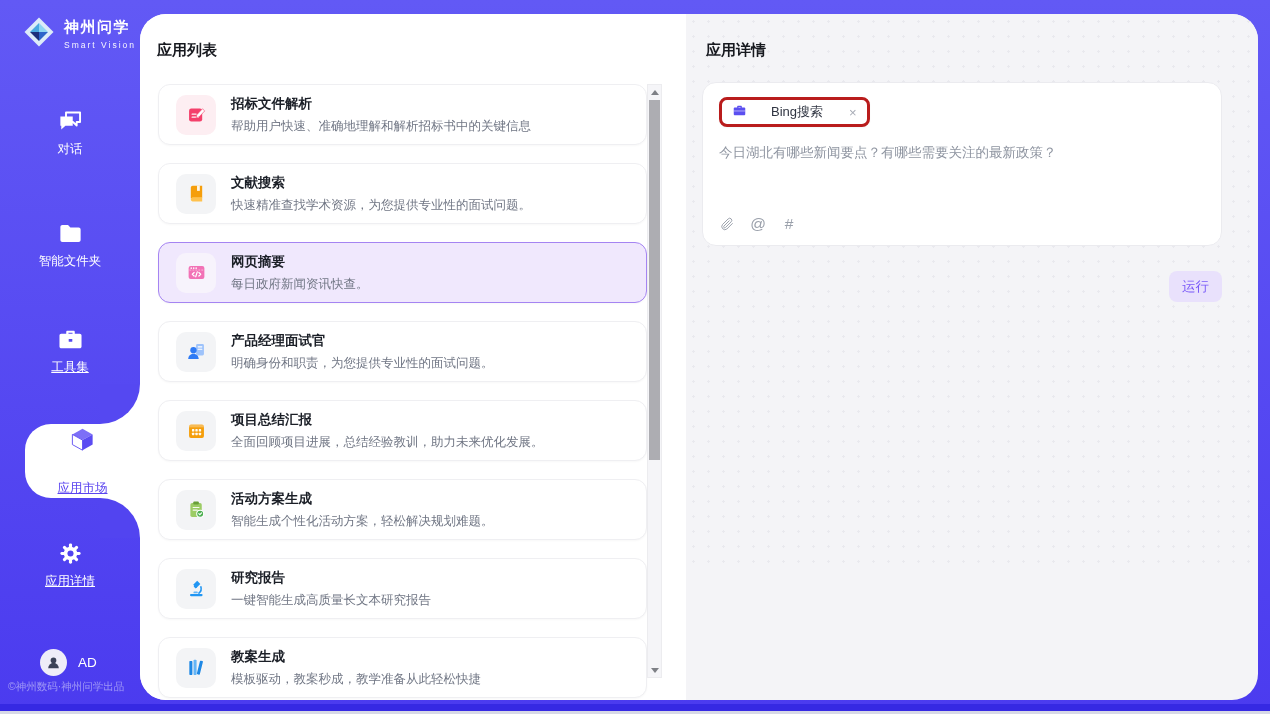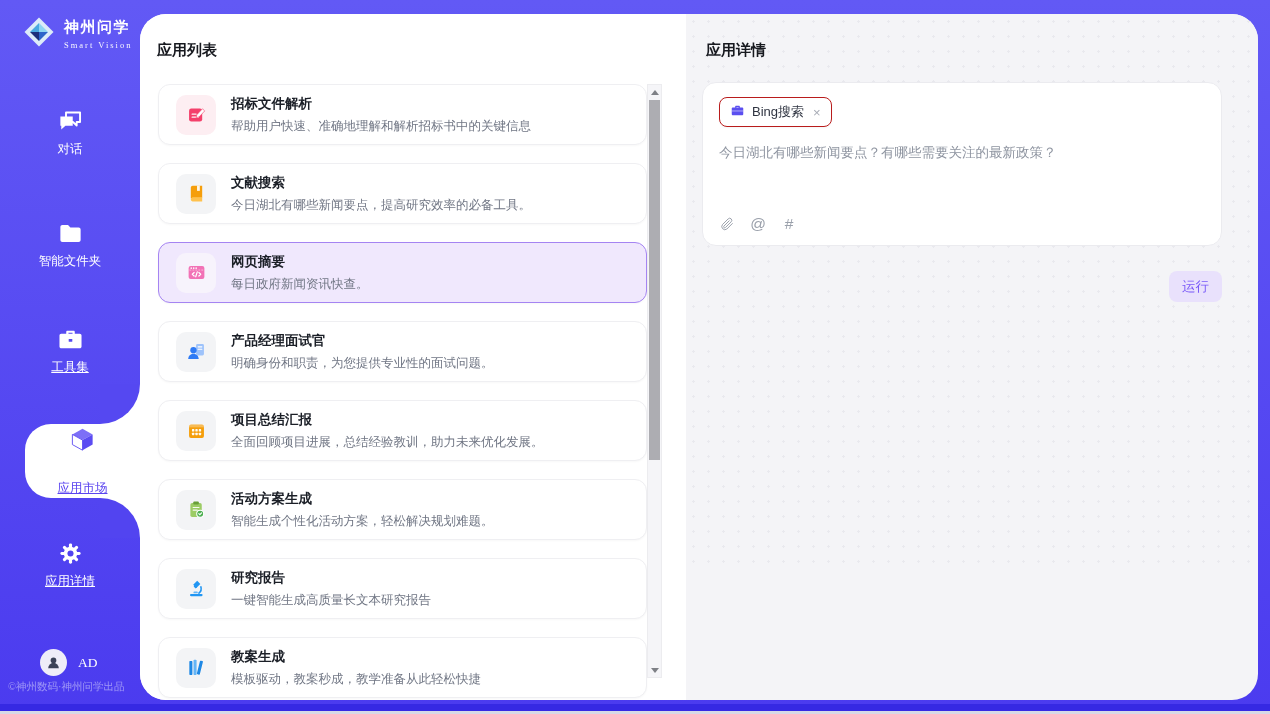--- a/index.html
+++ b/index.html
@@ -5,21 +5,21 @@
   * { margin:0; padding:0; box-sizing:border-box; }
   html,body { width:1270px; height:714px; overflow:hidden; }
   body { font-family:"Liberation Sans","DejaVu Sans",sans-serif; position:relative;
          background:linear-gradient(180deg,#6259F5 0%,#4B3BEF 100%); }
 
   
   .bottom-strip { position:absolute; left:0; right:0; top:704px; height:7px; background:#3629E3; }
   .bottom-edge  { position:absolute; left:0; right:0; top:711px; height:3px; background:#D7D9E6; }
 
   
-  .sidebar { position:absolute; left:0; top:0; width:140px; height:590px;font-family:Liberation Serif, serif; }
+  .sidebar { position:absolute; left:0; top:0; width:140px; height:590px; }
   .logo { position:absolute; left:21px; top:14px; display:flex; align-items:center; }
   .logo-text { margin-left:7px; color:#fff; }
   .logo-name { font-size:15px; font-weight:700; letter-spacing:1.5px; }
   .logo-sub  { font-size:8.5px; letter-spacing:2px; margin-top:3px; opacity:.95; }
 
   .nav-item { position:absolute; left:0; width:140px; display:flex; flex-direction:column;
               align-items:center; cursor:pointer; }
   .nav-icon { width:27px; height:27px; display:flex; align-items:center; justify-content:center; }
   .nav-label { margin-top:6px; font-size:12.5px; color:#fff; }
   .nav-label.u { text-decoration:underline; }
@@ -71,22 +71,22 @@
   .tri-down { width:0; height:0; border-left:4px solid transparent; border-right:4px solid transparent;
               border-top:5px solid #7E8086; }
   .scroll-thumb { position:absolute; left:1px; top:15px; width:11px; height:360px; background:#ADADB2; }
 
   
   .detail { position:absolute; left:546px; top:0; width:572px; height:550px; background:#F4F4F7;
             background-image:radial-gradient(#E9E9EE 1px, transparent 1.2px); background-size:15px 15px; }
   .detail-title { position:absolute; left:20px; top:27px; font-size:15px; font-weight:700; color:#17191F; }
   .input-card { position:absolute; left:16px; top:68px; width:520px; height:164px; background:#fff;
                 border:1px solid #EBEBEF; border-radius:14px; padding:14px 16px; cursor:text; }
-  .chip { display:inline-flex; align-items:center; gap:7px; height:30px; padding:0 10px;
-          border:1px solid #b91c1c; border-radius:8px; background:#fff; cursor:pointer;
+  .chip { display:inline-flex; align-items:center; gap:24px; height:30px; padding:0 10px;
+          border:3px solid #b91c1c; border-radius:8px; background:#fff; cursor:pointer;
           box-shadow:0 1px 2px rgba(0,0,0,.04); }
   .chip-label { font-size:13px; color:#2F3441; }
   .chip-close { color:#A7ABB5; font-size:13px; margin-left:2px; cursor:pointer; }
   .query { margin-top:17px; font-size:13.5px; color:#8E94A0; }
   .input-toolbar { position:absolute; left:16px; bottom:13px; display:flex; gap:15px; align-items:center; }
   .tool-ic { width:16px; height:16px; display:flex; align-items:center; justify-content:center;
              color:#9AA0AB; font-size:15.5px; cursor:pointer; }
   .run-btn { position:absolute; left:483px; top:257px; width:53px; height:31px; background:#E9E1FC;
              color:#7A5AF8; font-size:13.5px; border-radius:8px; border:none; display:flex;
              align-items:center; justify-content:center; cursor:pointer; }
@@ -211,21 +211,21 @@
       <div class="card">
         <span class="card-icon">
           <svg width="21" height="21" viewBox="0 0 24 24">
             <path d="M5.5 5.2c0-1.2 1-2.2 2.2-2.2h10.8v13.8H7.7c-.8 0-1.6.3-2.2.8V5.2z" fill="#F59E0B"></path>
             <path d="M5.5 18.8c0-1.2 1-2.2 2.2-2.2h10.8v4.4H7.7c-1.2 0-2.2-1-2.2-2.2z" fill="#FFC14D"></path>
             <rect x="12.6" y="3" width="3.2" height="6" fill="#fff" opacity=".9"></rect>
           </svg>
         </span>
         <div>
           <div class="card-name">文献搜索</div>
-          <div class="card-desc">今日湖北有哪些新闻要点，提高研究效率的必备工具。</div>
+          <div class="card-desc">快速精准查找学术资源，为您提供专业性的面试问题。</div>
         </div>
       </div>
 
       <div class="card selected">
         <span class="card-icon">
           <svg width="21" height="21" viewBox="0 0 24 24">
             <rect x="3" y="4.5" width="18" height="15" rx="2.4" fill="#F272B6"></rect>
             <circle cx="6" cy="7" r=".9" fill="#fff"></circle>
               <circle cx="8.8" cy="7" r=".9" fill="#fff"></circle>
               <circle cx="11.6" cy="7" r=".9" fill="#fff"></circle>

